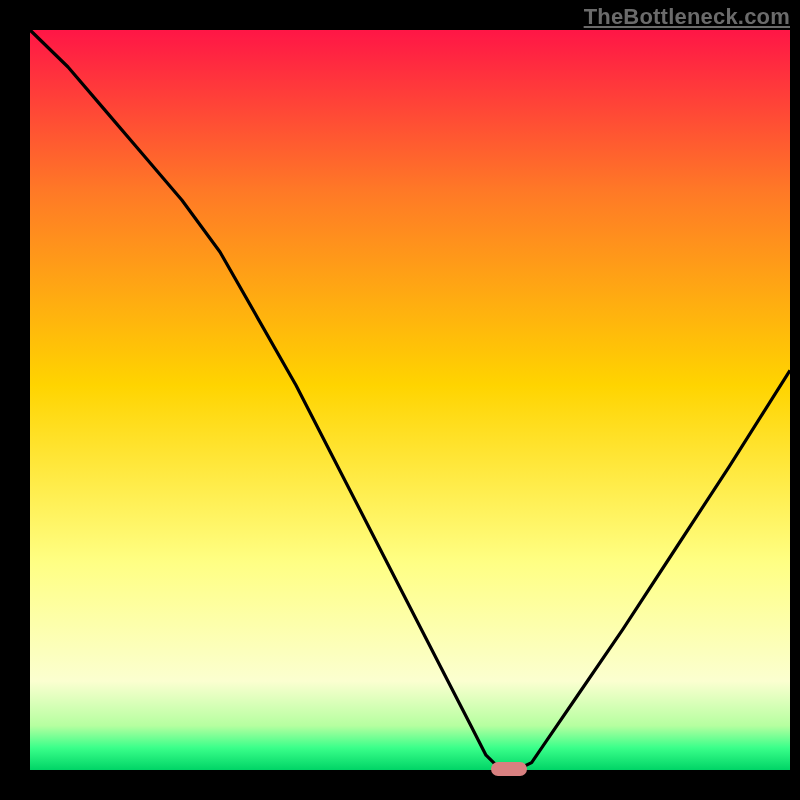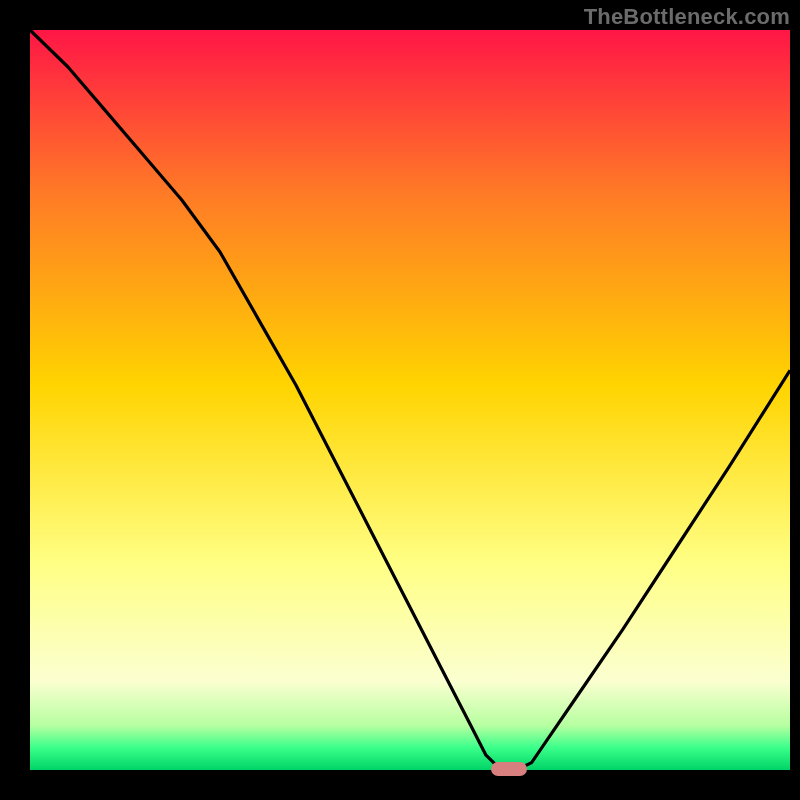--- a/index.html
+++ b/index.html
@@ -19,20 +19,21 @@
   .watermark {
     position: absolute;
     top: 4px;
     right: 10px;
     font-family: Arial, Helvetica, sans-serif;
     font-size: 22px;
     font-weight: bold;
     color: #6b6b6b;
     letter-spacing: 0.2px;
     z-index: 20;
+    text-decoration: underline;
   }
   svg.plot {
     position: absolute;
     inset: 0;
     width: 800px;
     height: 800px;
   }
   .marker {
     position: absolute;
     width: 36px;

